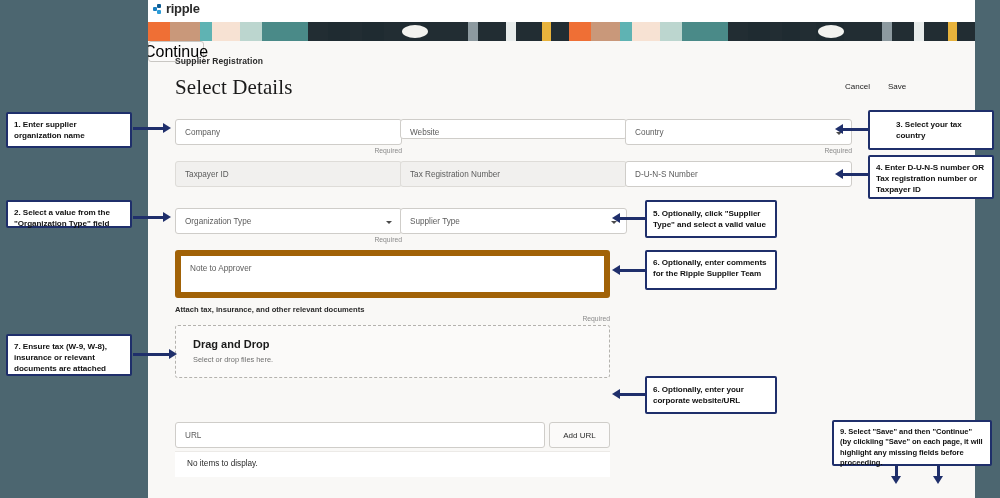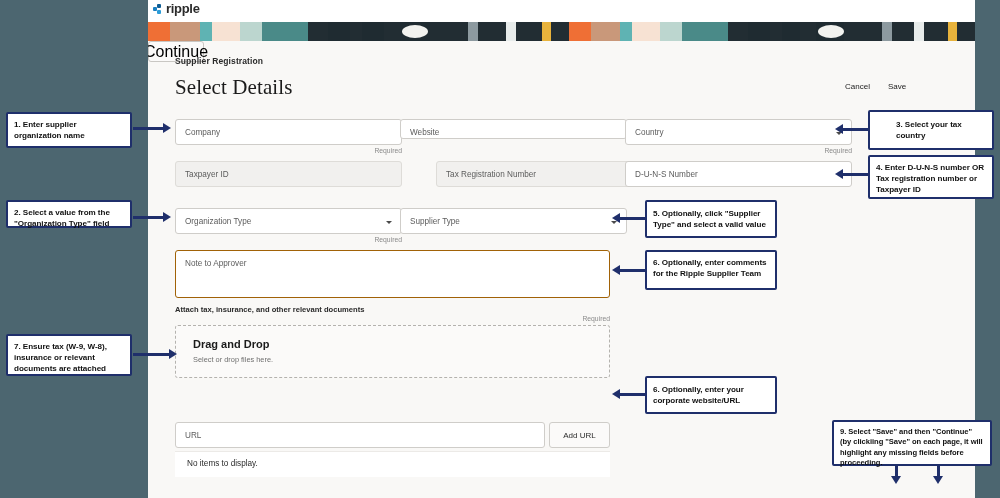--- a/index.html
+++ b/index.html
@@ -58,21 +58,21 @@
 
   .field{position:absolute;box-sizing:border-box;background:#ffffff;
     border:1px solid #cfcdc9;border-radius:3px;}
   .field .ph{position:absolute;left:9px;top:8px;font-size:8.2px;color:#5c5c5c;}
   .field.disabled{background:#f1f0ee;border-color:#dedcd8;}
   .req{position:absolute;font-size:6.8px;color:#8a8a8a;text-align:right;}
   .caret{position:absolute;right:9px;top:12px;width:0;height:0;
     border-left:3.2px solid transparent;border-right:3.2px solid transparent;
     border-top:3.8px solid #4a4a4a;}
 
-  #note-field{position:absolute;box-sizing:border-box;background:#fff;border:1px solid #a16207;border-radius:3px;}
+  #note-field{position:absolute;box-sizing:border-box;background:#fff;border:6px solid #a16207;border-radius:3px;}
   #attach-label{position:absolute;left:27px;top:264px;font-size:7.6px;font-weight:700;color:#2b2b2b;}
   #attach-req{position:absolute;left:27px;top:274px;width:435px;text-align:right;font-size:6.8px;color:#8a8a8a;}
 
   #dropzone{position:absolute;left:27px;top:284px;width:435px;height:53px;box-sizing:border-box;
     border:1px dashed #b4b2ae;border-radius:3px;background:#fbfaf9;}
   #dz-title{position:absolute;left:17px;top:12px;font-size:11px;font-weight:700;color:#1b1b1b;}
   #dz-sub{position:absolute;left:17px;top:29px;font-size:7.4px;color:#6e6e6e;}
 
   #url-field{position:absolute;left:27px;top:381px;width:370px;height:26px;box-sizing:border-box;
     background:#fff;border:1px solid #cfcdc9;border-radius:3px;}
@@ -185,21 +185,21 @@
     <div class="field" style="left:477px;top:78px;width:227px;height:26px;">
       <span class="ph">Country</span>
       <span class="caret"></span>
     </div>
     <div class="req" style="left:477px;top:106px;width:227px;">Required</div>
 
     <div class="field disabled" style="left:27px;top:120px;width:227px;height:26px;">
       <span class="ph">Taxpayer ID</span>
     </div>
 
-    <div class="field disabled" style="left:252px;top:120px;width:227px;height:26px;margin-left:36px;">
+    <div class="field disabled" style="left:252px;top:120px;width:227px;height:26px;">
       <span class="ph">Tax Registration Number</span>
     </div>
 
     <div class="field" style="left:477px;top:120px;width:227px;height:26px;">
       <span class="ph">D-U-N-S Number</span>
     </div>
 
     <div class="field" style="left:27px;top:167px;width:227px;height:26px;">
       <span class="ph">Organization Type</span>
       <span class="caret"></span>

